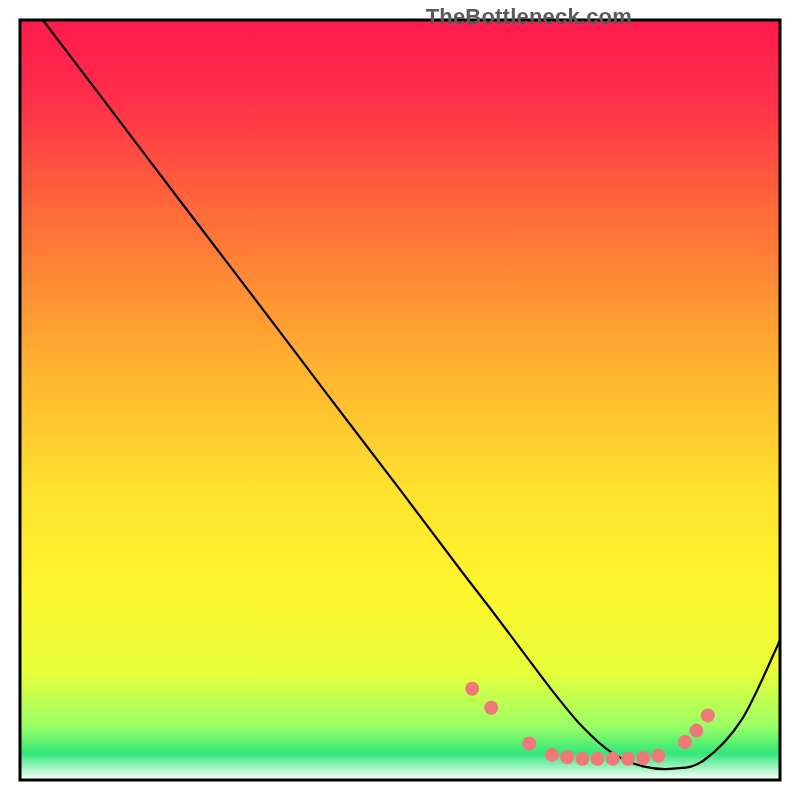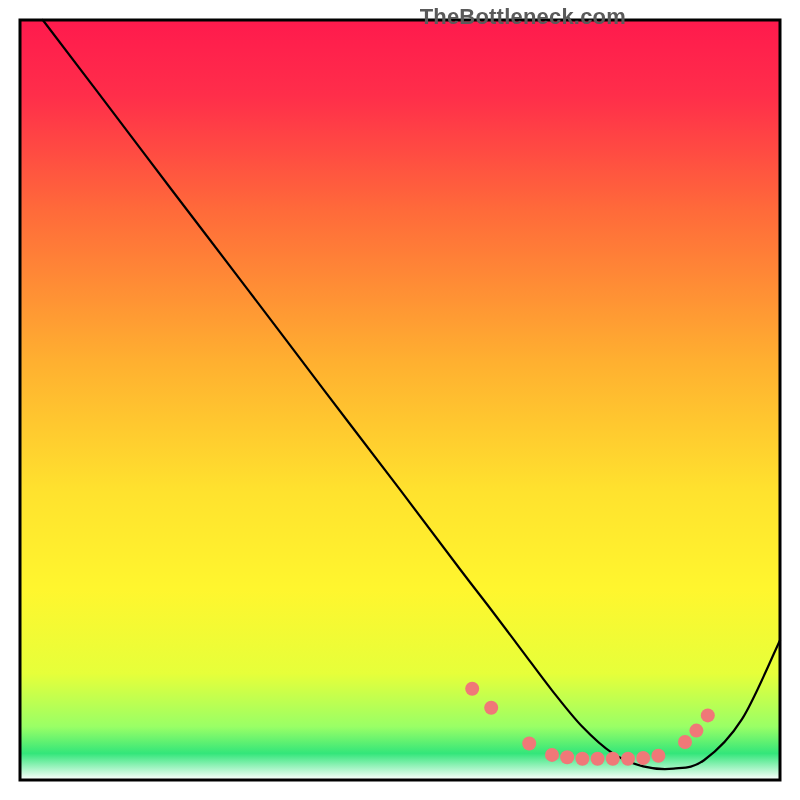--- a/index.html
+++ b/index.html
@@ -7,20 +7,21 @@
     padding: 0;
     width: 800px;
     height: 800px;
     background: #ffffff;
     font-family: Arial, Helvetica, sans-serif;
   }
   .chart-container {
     position: relative;
     width: 636px;
     height: 800px;
+    padding-left: 6px;
   }
   .watermark {
     position: absolute;
     top: 4px;
     right: 10px;
     font-size: 22px;
     font-weight: bold;
     color: #5a5a5a;
     letter-spacing: 0.2px;
     z-index: 10;

